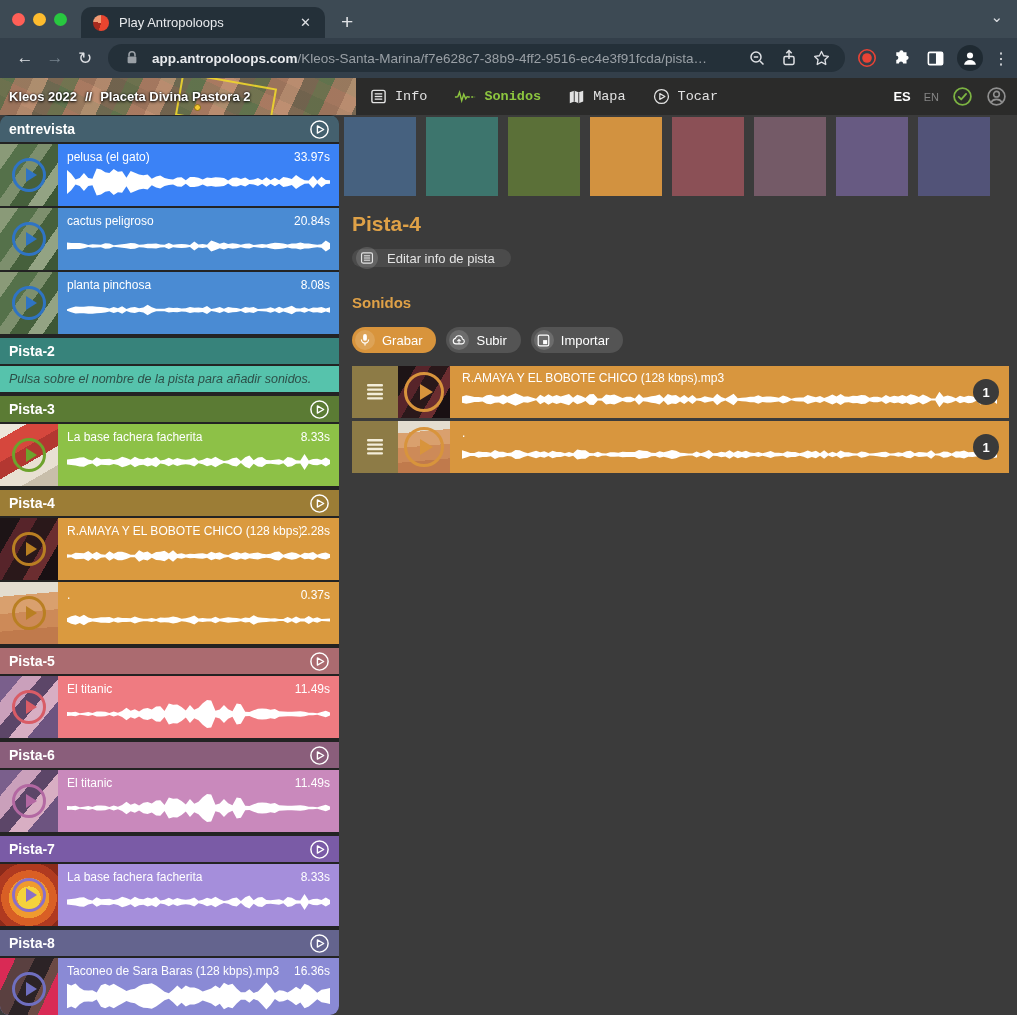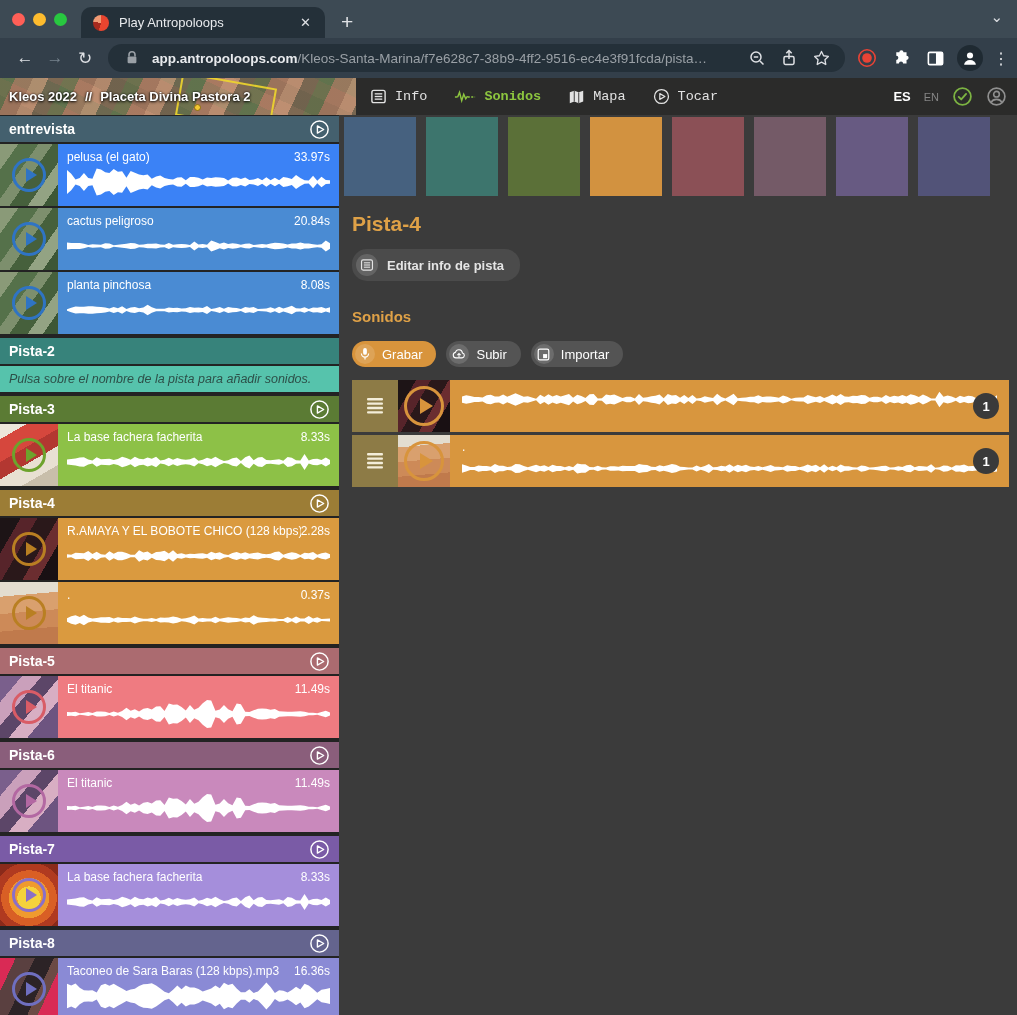--- a/index.html
+++ b/index.html
@@ -48,21 +48,21 @@
   .appnav { margin-left:370px; display:flex; align-items:center; gap:27px; }
   .nav-item { display:flex; align-items:center; gap:8px; color:#e2e2e2; font-size:13.5px;font-family:Liberation Mono, monospace; }
   .nav-item.active { font-weight:bold; }
   .appbar-right { margin-left:auto; display:flex; align-items:center; gap:13px; padding-right:10px; }
   .lang-active { color:#fff; font-size:13px; font-weight:bold; }
   .lang-inactive { color:#858585; font-size:11px; }
 
   
   .content { display:flex; height:900px; }
   .sidebar { width:339px; flex:none; background:#232323; display:flex; flex-direction:column; gap:4px;
-    padding-top:1px; overflow:hidden; }
+    padding-top:1px; overflow:hidden;border-radius:9px; }
   .track { display:flex; flex-direction:column; gap:2px; flex:none; }
   .track-header { height:26px; display:flex; align-items:center; padding:0 9px; color:#fff;
     font-size:14px; font-weight:bold; }
   .header-play { margin-left:auto; display:grid; place-items:center; }
   .hint { height:26px; display:flex; align-items:center; padding:0 9px; font-size:12.5px;font-style:italic; }
   .s-item { height:62px; display:flex; }
   .thumb { width:58px; height:62px; flex:none; position:relative; }
   .play-ring { position:absolute; left:50%; top:50%; transform:translate(-50%,-50%);
     width:34px; height:34px; border-radius:50%; border:3px solid #fff;
     display:flex; align-items:center; justify-content:center; }
@@ -83,22 +83,22 @@
   .thumb-face-orange { background:linear-gradient(175deg,#e3ddd0 0 22%,#d9a06e 22% 48%,#cd8a58 48% 74%,#c07a4c 74%); }
   .thumb-titanic { background:linear-gradient(130deg,#7a5f8c 0 20%,#caa0bb 20% 38%,#5c4668 38% 55%,#d8aec3 55% 72%,#6d5480 72%); }
   .thumb-flame { background:radial-gradient(circle at 50% 55%, #f5d23c 0 26%, #ef9a2e 26% 45%, #d95f25 45% 62%, #b03a20 62% 80%, #8a2a1a 80%); }
   .thumb-sara { background:linear-gradient(115deg,#d92a55 0 18%,#5a4040 18% 40%,#2c2326 40% 62%,#6b4a44 62% 74%,#d92a55 74%); }
 
   
   .main { flex:1; min-width:0; background:#3b3b3b; padding:2px 0 0 5px; display:flex; flex-direction:column; overflow:hidden; }
   .swatches { display:flex; gap:10px; height:79px; flex:none; }
   .swatch { width:72px; height:79px; flex:none; }
   .main-title { color:#dfa147; font-size:21px; font-weight:bold; margin:16px 0 0 8px; }
-  .edit-btn { align-self:flex-start; margin:13px 0 0 8px; background:#4b4b4b; border-radius:15px; height:32px;
-    display:flex; align-items:center; gap:9px; padding:0 16px 0 4px; color:#e4e4e4; font-size:13px;font-weight:bold; }
+  .edit-btn { align-self:flex-start; margin:13px 0 0 8px; background:#4b4b4b; border-radius:15px; height:18px;
+    display:flex; align-items:center; gap:9px; padding:0 16px 0 4px; color:#e4e4e4; font-size:13px; }
   .circle-ico { width:22px; height:22px; border-radius:50%; background:rgba(255,255,255,.14); display:grid; place-items:center; }
   .sonidos-h { color:#dfa147; font-size:15px; font-weight:bold; margin:27px 0 0 8px; }
   .btn-row { display:flex; gap:10px; margin:16px 0 0 8px; }
   .pill { height:26px; border-radius:13px; background:#545454; color:#fff; font-size:13px;
     display:flex; align-items:center; gap:7px; padding:0 14px 0 3px; }
   .pill .circle-ico { width:20px; height:20px; }
   .sound-list { margin:13px 8px 0 8px; display:flex; flex-direction:column; gap:3px; }
   .sound-row { height:52px; display:flex; }
   .row-handle { width:46px; flex:none; display:grid; place-items:center; }
   .row-thumb { width:52px; height:52px; flex:none; position:relative; }
@@ -557,20 +557,21 @@
                 <rect x="2" y="14.2" width="16" height="2.4" rx="1"></rect>
               </g>
             </svg>
           </div>
           <div class="row-thumb thumb-dark-red">
             <span class="play-ring big" style="border-color:#d8943c">
               <span class="tri" style="border-left-color:#d8943c"></span>
             </span>
           </div>
           <div class="row-main" style="background:#d8963e">
+            <div class="row-title">R.AMAYA Y EL BOBOTE CHICO (128 kbps).mp3</div>
             <svg class="row-wave" viewBox="0 0 520 24" preserveAspectRatio="none">
               <polygon fill="#ffffff" points="0.0,9.0 4.0,7.9 8.0,8.6 12.0,9.7 16.0,9.5 20.0,10.0 24.0,8.0 28.0,7.4 32.0,9.0 36.0,9.2 40.0,7.1 44.0,9.4 48.0,7.6 52.0,6.1 56.0,7.7 60.0,9.3 64.0,8.9 68.0,10.0 72.0,11.2 76.0,7.4 80.0,9.7 84.0,7.0 88.0,9.1 92.0,7.6 96.0,9.0 100.0,7.8 104.0,6.6 108.0,10.2 112.0,7.5 116.0,8.6 120.0,10.6 124.0,7.0 128.0,6.8 132.0,11.0 136.0,10.9 140.0,7.2 144.0,7.9 148.0,7.1 152.0,8.9 156.0,10.5 160.0,9.4 164.0,9.3 168.0,11.0 172.0,6.8 176.0,10.3 180.0,9.9 184.0,8.8 188.0,8.4 192.0,7.2 196.0,10.8 200.0,6.7 204.0,8.1 208.0,7.6 212.0,10.2 216.0,7.6 220.0,10.5 224.0,7.6 228.0,11.1 232.0,10.6 236.0,8.8 240.0,9.8 244.0,10.5 248.0,6.4 252.0,9.7 256.0,11.0 260.0,8.8 264.0,6.5 268.0,10.9 272.0,10.4 276.0,10.1 280.0,9.3 284.0,9.4 288.0,8.0 292.0,9.5 296.0,9.1 300.0,9.1 304.0,9.6 308.0,10.2 312.0,8.1 316.0,9.3 320.0,11.2 324.0,10.4 328.0,10.0 332.0,10.1 336.0,7.7 340.0,8.8 344.0,9.9 348.0,8.6 352.0,10.5 356.0,9.0 360.0,7.3 364.0,9.2 368.0,6.8 372.0,9.2 376.0,9.3 380.0,8.3 384.0,8.7 388.0,7.7 392.0,7.9 396.0,10.4 400.0,9.4 404.0,9.4 408.0,10.3 412.0,7.6 416.0,9.5 420.0,8.3 424.0,9.2 428.0,7.7 432.0,9.1 436.0,7.0 440.0,7.9 444.0,9.6 448.0,7.1 452.0,8.9 456.0,11.1 460.0,11.1 464.0,4.6 468.0,9.4 472.0,8.1 476.0,9.2 480.0,10.8 484.0,8.5 488.0,9.7 492.0,8.5 496.0,8.8 500.0,10.9 504.0,7.3 508.0,9.4 512.0,9.4 516.0,10.5 520.0,7.8 520.0,16.2 516.0,13.5 512.0,14.6 508.0,14.6 504.0,16.7 500.0,13.1 496.0,15.2 492.0,15.5 488.0,14.3 484.0,15.5 480.0,13.2 476.0,14.8 472.0,15.9 468.0,14.6 464.0,19.4 460.0,12.9 456.0,12.9 452.0,15.1 448.0,16.9 444.0,14.4 440.0,16.1 436.0,17.0 432.0,14.9 428.0,16.3 424.0,14.8 420.0,15.7 416.0,14.5 412.0,16.4 408.0,13.7 404.0,14.6 400.0,14.6 396.0,13.6 392.0,16.1 388.0,16.3 384.0,15.3 380.0,15.7 376.0,14.7 372.0,14.8 368.0,17.2 364.0,14.8 360.0,16.7 356.0,15.0 352.0,13.5 348.0,15.4 344.0,14.1 340.0,15.2 336.0,16.3 332.0,13.9 328.0,14.0 324.0,13.6 320.0,12.8 316.0,14.7 312.0,15.9 308.0,13.8 304.0,14.4 300.0,14.9 296.0,14.9 292.0,14.5 288.0,16.0 284.0,14.6 280.0,14.7 276.0,13.9 272.0,13.6 268.0,13.1 264.0,17.5 260.0,15.2 256.0,13.0 252.0,14.3 248.0,17.6 244.0,13.5 240.0,14.2 236.0,15.2 232.0,13.4 228.0,12.9 224.0,16.4 220.0,13.5 216.0,16.4 212.0,13.8 208.0,16.4 204.0,15.9 200.0,17.3 196.0,13.2 192.0,16.8 188.0,15.6 184.0,15.2 180.0,14.1 176.0,13.7 172.0,17.2 168.0,13.0 164.0,14.7 160.0,14.6 156.0,13.5 152.0,15.1 148.0,16.9 144.0,16.1 140.0,16.8 136.0,13.1 132.0,13.0 128.0,17.2 124.0,17.0 120.0,13.4 116.0,15.4 112.0,16.5 108.0,13.8 104.0,17.4 100.0,16.2 96.0,15.0 92.0,16.4 88.0,14.9 84.0,17.0 80.0,14.3 76.0,16.6 72.0,12.8 68.0,14.0 64.0,15.1 60.0,14.7 56.0,16.3 52.0,17.9 48.0,16.4 44.0,14.6 40.0,16.9 36.0,14.8 32.0,15.0 28.0,16.6 24.0,16.0 20.0,14.0 16.0,14.5 12.0,14.3 8.0,15.4 4.0,16.1 0.0,15.0"></polygon>
             </svg>
             <span class="badge">1</span>
           </div>
         </div>
         <div class="sound-row">
           <div class="row-handle" style="background:#8d7b46">
             <svg width="20" height="18" viewBox="0 0 20 18">
               <g fill="#f3edd9">

